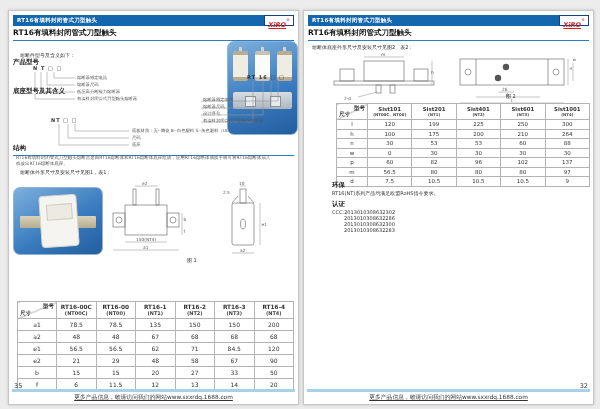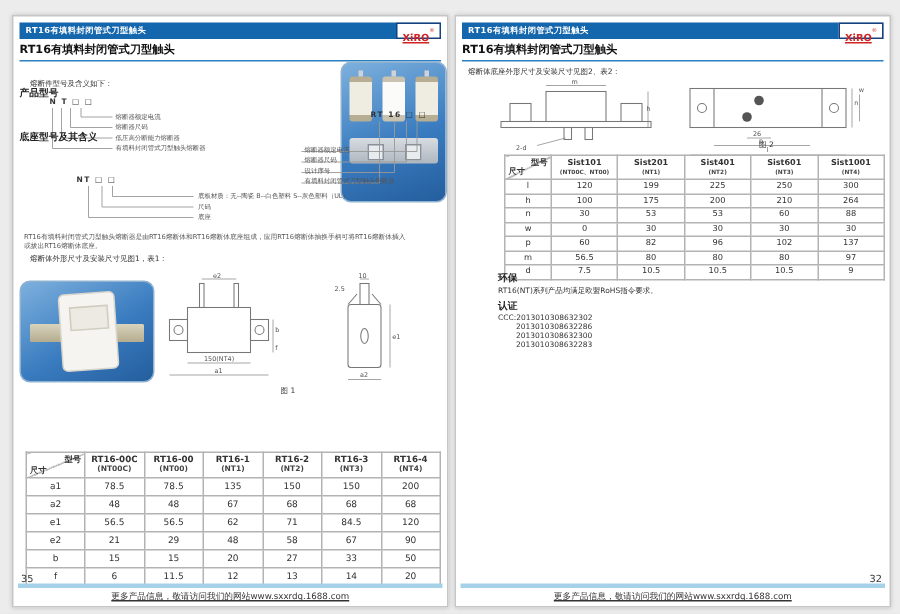--- a/index.html
+++ b/index.html
@@ -2,21 +2,21 @@
 <html><head>
 <meta charset="utf-8">
 <style>
   html,body{margin:0;padding:0;background:#e7e7e7;font-family:"DejaVu Sans",sans-serif;}
   .canvas{position:relative;width:600px;height:409px;background:#ececec;overflow:hidden;}
   .page{position:absolute;top:10px;width:289px;height:393px;background:#fff;border:1px solid #c6c6c6;box-shadow:0 0 3px rgba(0,0,0,.18);}
   #pL{left:8px}#pR{left:303px}
   .hbar{position:absolute;left:4px;right:4px;top:4px;height:11px;background:#1467ad;}
   .hbar .t{position:absolute;left:4px;top:2px;font-size:5.5px;font-weight:bold;color:#fff;white-space:nowrap;letter-spacing:.3px;}
   .logo{position:absolute;right:0;top:0;width:30px;height:11px;background:#fff;border:1px solid #15417e;box-sizing:border-box;text-align:center;line-height:9px;}
-  .logo .lx{font-size:6.5px;font-weight:bold;color:#d02424;text-decoration:underline;}
+  .logo .lx{font-size:6.5px;font-weight:bold;font-style:italic;color:#d02424;text-decoration:underline;}
   .logo sup{font-size:3.5px;color:#d02424;}
   .ptitle{position:absolute;left:4px;top:17px;width:281px;font-size:7.5px;font-weight:bold;color:#111;border-bottom:1.5px solid #2b7fc0;padding-bottom:2px;}
   .h2{position:absolute;font-size:6.5px;font-weight:bold;color:#222;white-space:nowrap;}
   .rule{border-bottom:1px solid #2b7fc0;padding-bottom:2px;}
   .small{position:absolute;font-size:5px;color:#333;white-space:nowrap;}
   .tiny{position:absolute;font-size:4.5px;color:#555;white-space:nowrap;}
   .codefig{position:absolute;}
   .codefig svg{position:absolute;left:0;top:0;}
   .code{position:absolute;font-size:5px;font-weight:bold;color:#333;white-space:nowrap;letter-spacing:1px;}
   .clbl{position:absolute;font-size:4.3px;color:#555;white-space:nowrap;}
@@ -121,20 +121,21 @@
         <polyline class="cl" points="42,7 42,14 96,14"></polyline>
         <polyline class="cl" points="35,7 35,21 96,21"></polyline>
         <polyline class="cl" points="26,7 26,28 96,28"></polyline>
       </svg>
       <span class="code" style="left:18px;top:0">NT □ □</span>
       <span class="clbl" style="left:99px;top:10.5px">底板材质：无--陶瓷 B--白色塑料 S--灰色塑料（UL）</span>
       <span class="clbl" style="left:99px;top:17.5px">尺码</span>
       <span class="clbl" style="left:99px;top:24.5px">底座</span>
     </div>
 
+    <div class="h2 rule" style="left:4px;top:133px;width:281px">结构</div>
     <div class="tiny" style="left:7px;top:144px">RT16有填料封闭管式刀型触头熔断器是由RT16熔断体和RT16熔断体底座组成，应用RT16熔断体抽换手柄可将RT16熔断体插入</div>
     <div class="tiny" style="left:7px;top:150px">或拔出RT16熔断体底座。</div>
     <div class="small" style="left:11px;top:158px">熔断体外形尺寸及安装尺寸见图1，表1：</div>
 
     <div class="fphoto" style="left:4px;top:176px;width:88px;height:66px">
       <div class="blade"></div>
       <div class="fbody">
           <i class="fpatch"></i>
         </div>
     </div>

